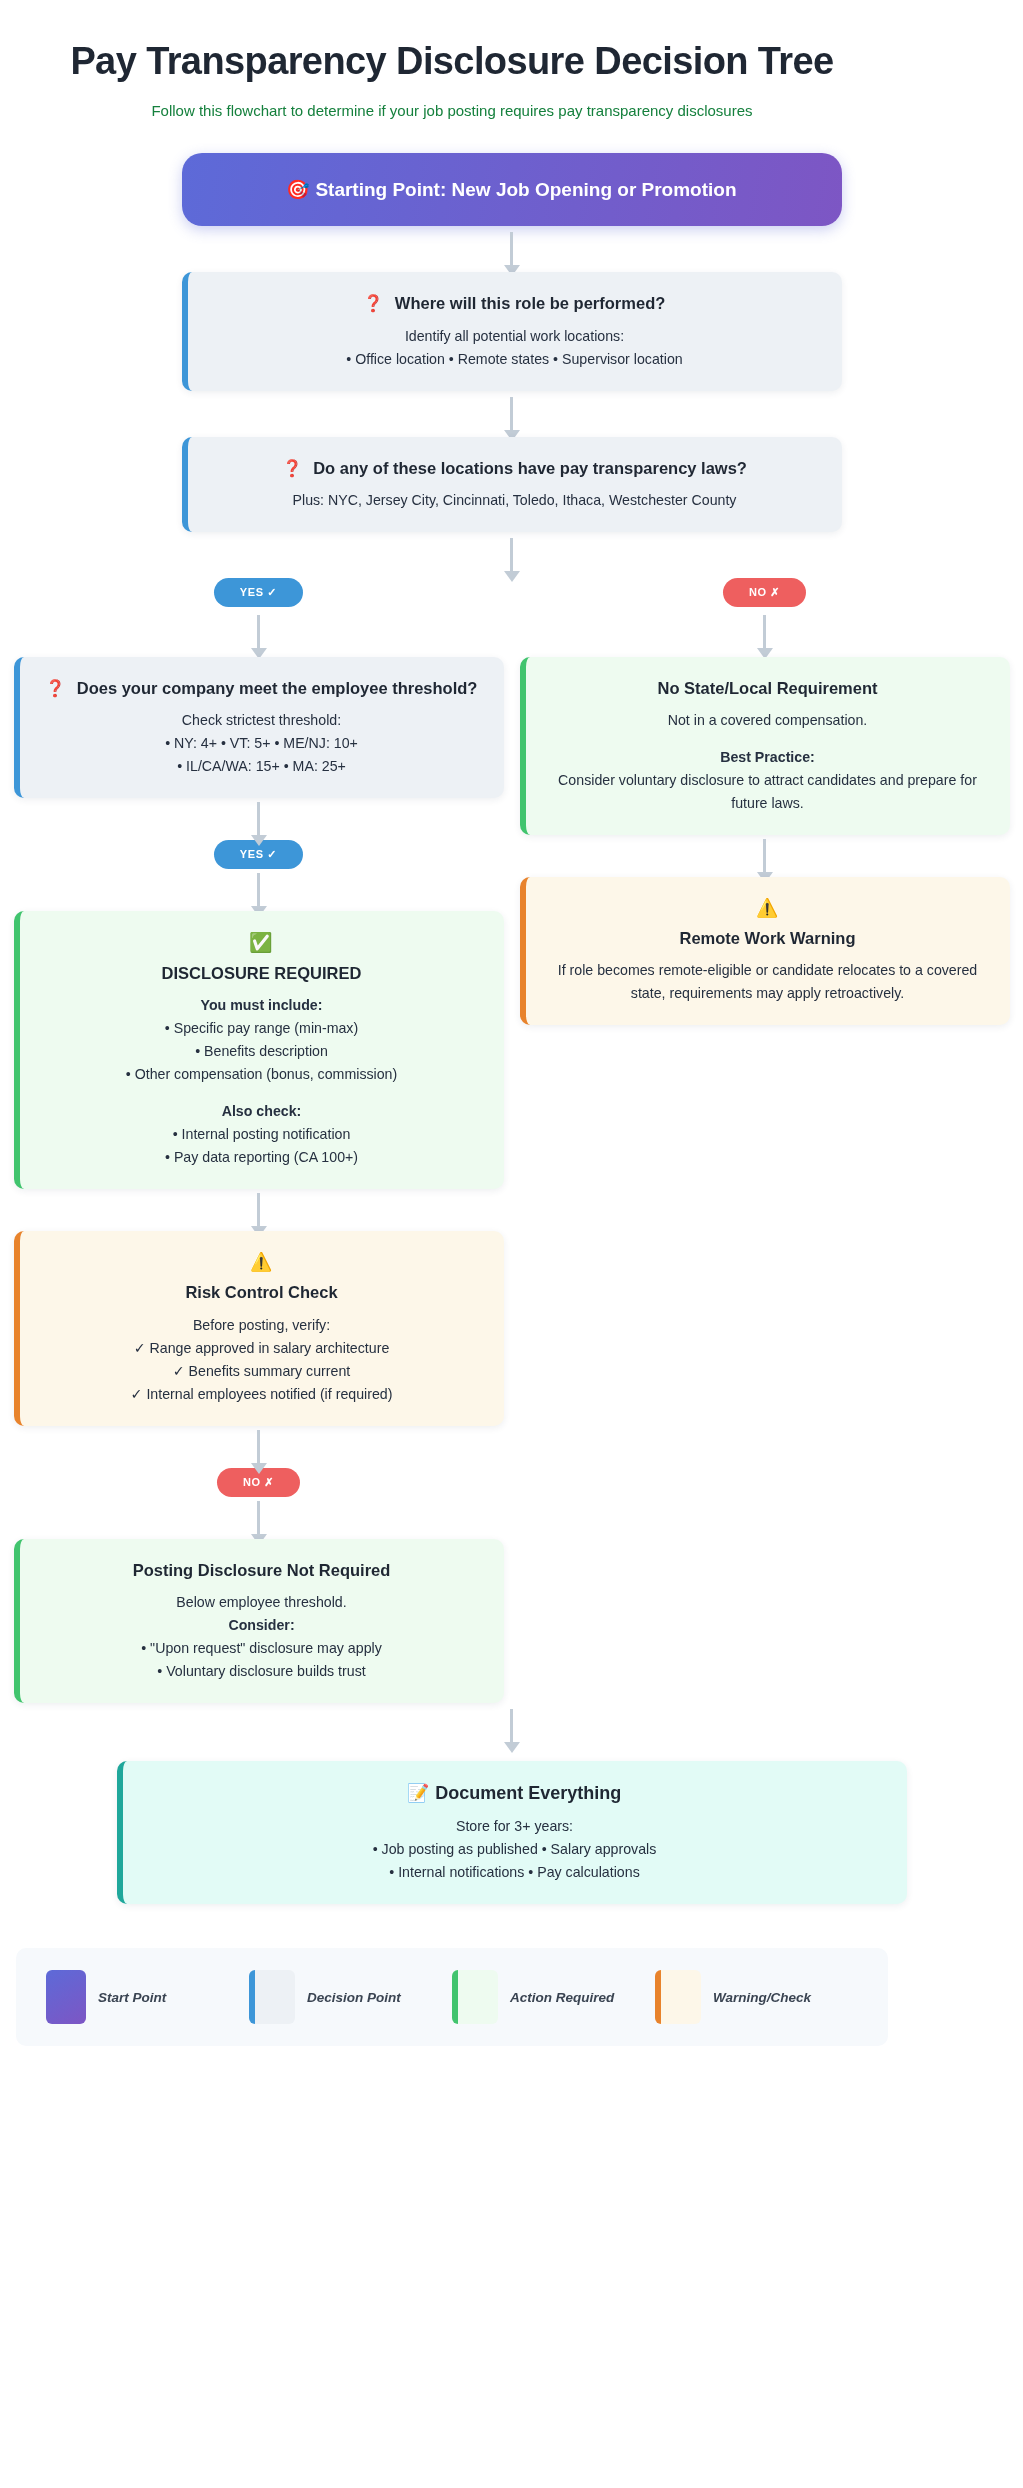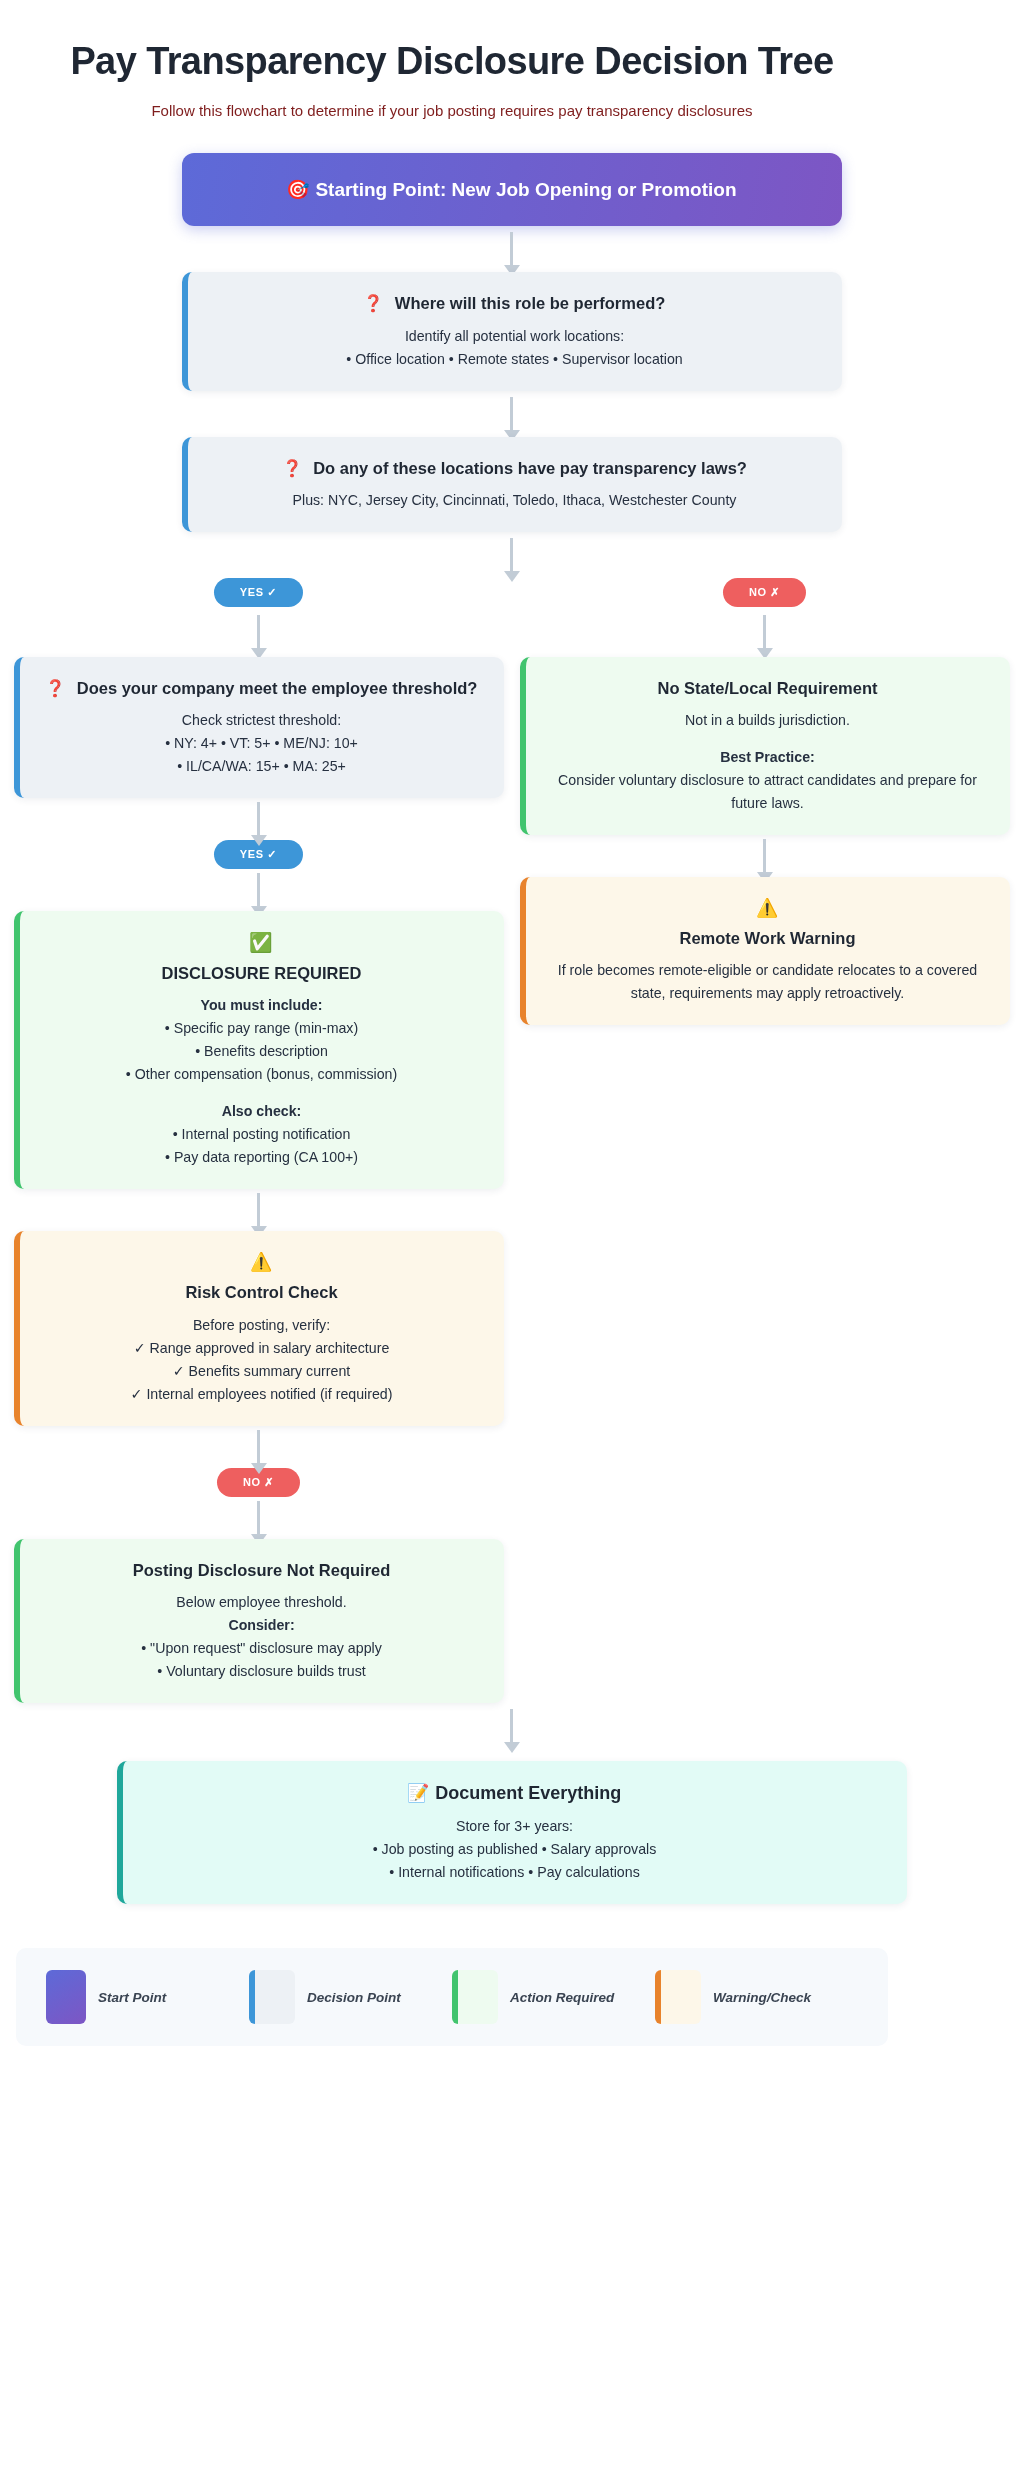--- a/index.html
+++ b/index.html
@@ -28,21 +28,21 @@
   .title {
     font-size: 38px;
     font-weight: 700;
     letter-spacing: -0.6px;
     color: #1f2733;
     margin: 0 0 18px 0;
     line-height: 1.15;
   }
   .subtitle {
     font-size: 15px;
-    color: #7f1d1d;
+    color: #15803d;
     margin: 0;
     font-weight: 400;
   }
 
   
   .flow {
     position: relative;
     width: 1023px;
     margin-top: 34px;
   }
@@ -103,21 +103,21 @@
   }
   .node-body .lbl {
     font-weight: 700;
   }
   .spacer { height: 14px; }
 
   
   .node-start {
     width: 660px;
     background: linear-gradient(100deg, #5d6ad8 0%, #7d56c4 100%);
-    border-radius: 12px;
+    border-radius: 20px;
     padding: 24px 20px;
     color: #ffffff;
     box-shadow: 0 4px 14px rgba(93, 106, 216, 0.32);
   }
   .node-start .node-title {
     color: #ffffff;
     font-size: 19px;
     margin: 0;
   }
 
@@ -406,21 +406,21 @@
           </div>
         </div>
 
       </div>
 
       <div class="right-stack">
 
         <div class="node node-action w-490">
           <div class="node-title">No State/Local Requirement</div>
           <div class="node-body">
-            <div class="aline">Not in a builds jurisdiction.</div>
+            <div class="aline">Not in a covered compensation.</div>
             <div class="spacer"></div>
             <div class="aline lbl">Best Practice:</div>
             <div class="aline">Consider voluntary disclosure to attract candidates and prepare for future laws.</div>
           </div>
         </div>
 
         <div class="narrow-arrow">
           <div class="arrow-shaft"></div>
         </div>
 

